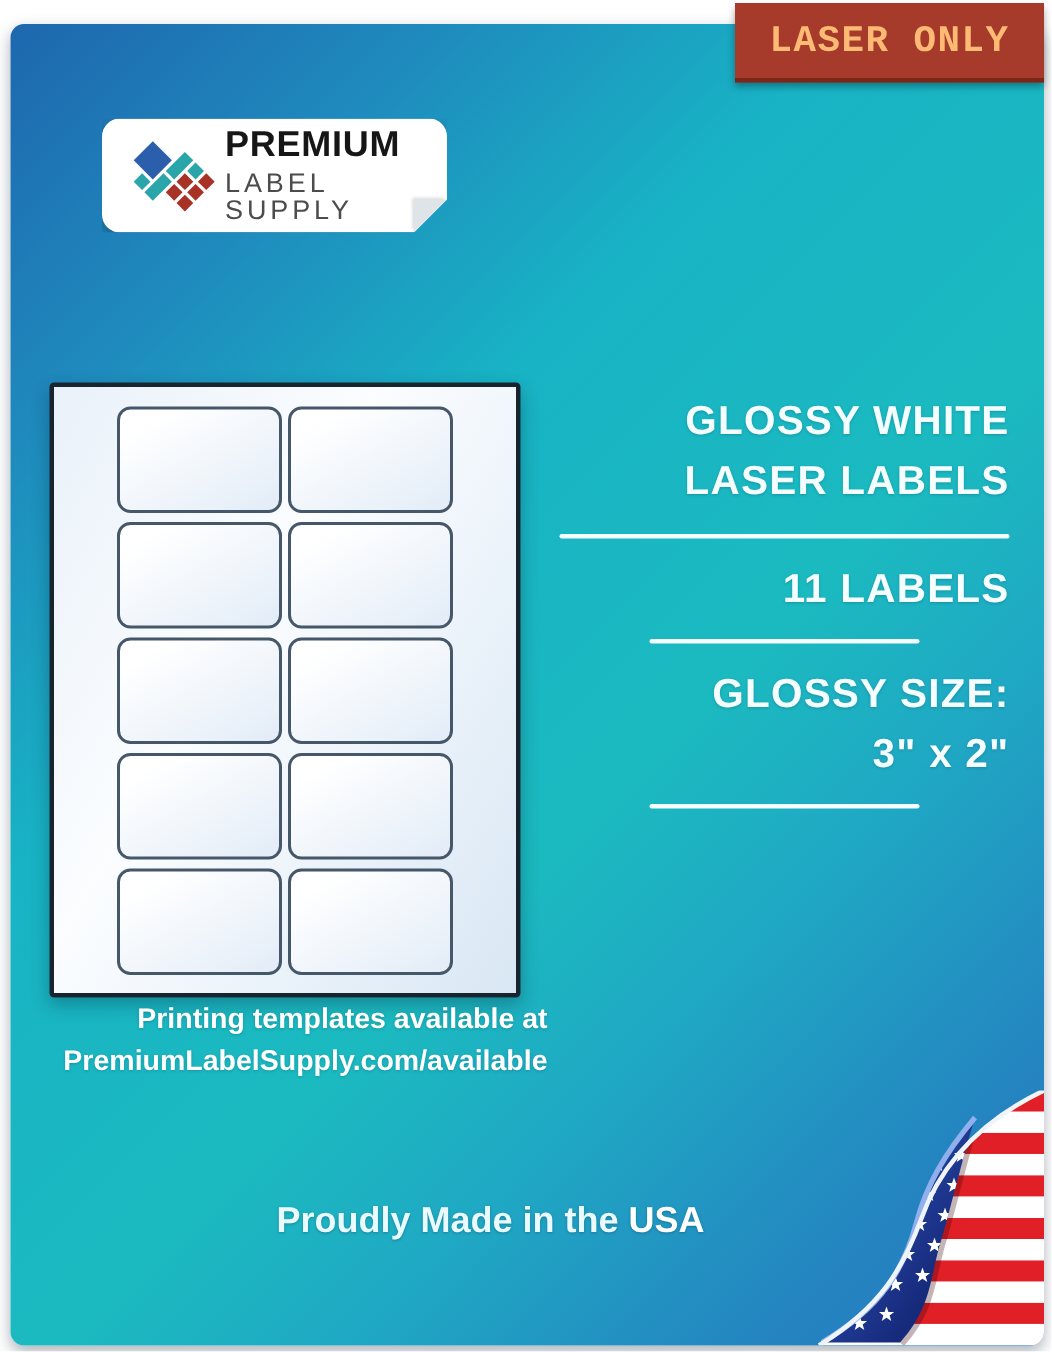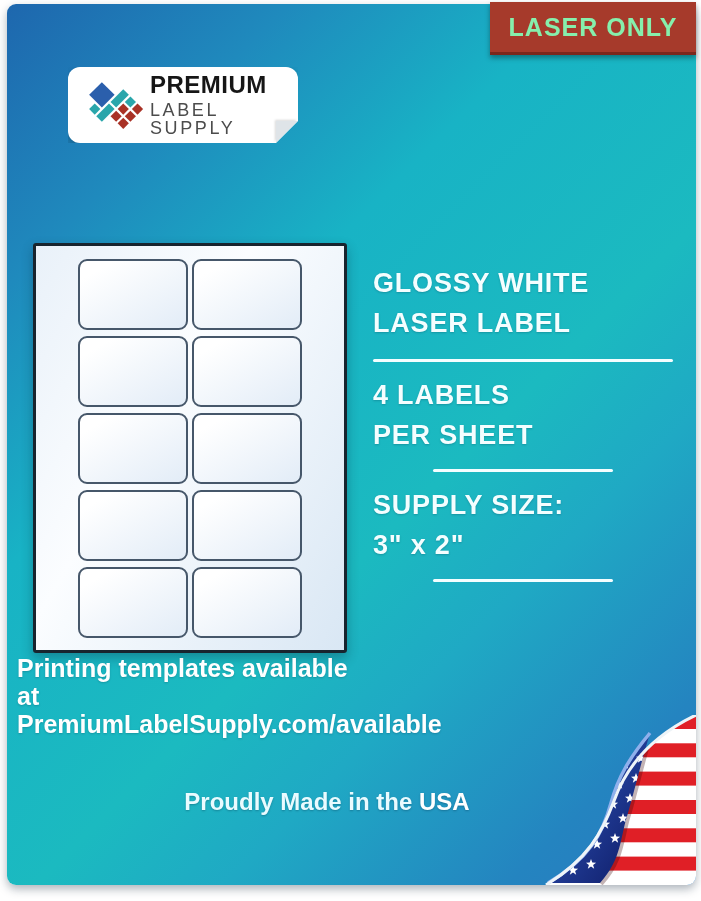--- a/index.html
+++ b/index.html
@@ -1,33 +1,33 @@
 <!DOCTYPE html>
 <html><head>
 <meta charset="utf-8">
 <style>
   html,body{margin:0;padding:0;background:#ffffff;}
   .canvas{
     position:relative;width:701px;height:901px;background:#ffffff;
     font-family:"Liberation Sans","DejaVu Sans",sans-serif;overflow:hidden;
   }
   .page{
-    position:absolute;left:7px;top:4px;width:689px;height:881px;
+    position:absolute;left:7px;top:16px;width:689px;height:881px;
     border-radius:9px;overflow:hidden;
     background:linear-gradient(135deg,#1e67ae 0%,#1f8abd 18%,#18b3c5 36%,#1bbac0 58%,#1fa9c4 70%,#2484c0 88%,#2a79c0 100%);
     box-shadow:0 4px 10px rgba(20,40,60,.35);
   }
   
   .badge{
     position:absolute;top:2px;right:5px;width:206px;height:50px;
     background:#a63a2b;border-bottom:3px solid #7c271c;
     display:flex;align-items:center;justify-content:center;
     box-shadow:0 3px 5px rgba(0,0,0,.35);
   }
-  .badge span{color:#86efac;font-size:25px;font-weight:800;letter-spacing:1px;}
+  .badge span{color:#fdba74;font-size:25px;font-weight:800;letter-spacing:1px;font-family:Liberation Mono, monospace;}
   
   .logo-card{
     position:absolute;left:61px;top:63px;width:230px;height:76px;
     background:#ffffff;border-radius:12px;
     box-shadow:0 5px 10px rgba(10,40,60,.35);
     clip-path:polygon(0 0,100% 0,100% calc(100% - 22px),calc(100% - 22px) 100%,0 100%);
     display:flex;align-items:center;
   }
   .logo-card .fold{
     position:absolute;right:0;bottom:0;width:0;height:0;
@@ -46,30 +46,29 @@
     box-shadow:0 5px 12px rgba(5,25,45,.3);
     display:grid;grid-template-columns:repeat(2,110px);grid-auto-rows:71px;
     column-gap:4px;row-gap:6px;justify-content:center;align-content:center;
   }
   .label-cell{
     box-sizing:border-box;border:2px solid #46576a;border-radius:9px;
     background:linear-gradient(150deg,#ffffff 15%,#e2ecf7 100%);
   }
   
   .note{
-    position:absolute;left:10px;top:650px;width:348px;text-align:left;
-    color:#ffffff;font-weight:700;font-size:25px;line-height:28px;
+    position:absolute;left:10px;top:650px;width:348px;text-align:right;
+    color:#ffffff;font-weight:700;font-size:19px;line-height:28px;
     text-shadow:0 1px 2px rgba(0,50,70,.25);
   }
   
   .specs{
-    position:absolute;left:366px;top:244px;width:300px;text-align:left;
+    position:absolute;left:366px;top:244px;width:300px;text-align:right;
     color:#f4feff;font-weight:800;
     text-shadow:0 1px 2px rgba(0,50,70,.25);
-    margin-top:15px;
   }
   .specs .big{font-size:27px;line-height:40px;letter-spacing:.8px;}
   .divider{height:3px;background:#f4feff;border-radius:2px;margin:0 auto;}
   .divider.wide{width:300px;margin-top:16px;}
   .divider.narrow{width:180px;margin-top:14px;}
   .specs .block{margin-top:13px;}
   
   .footer{
     position:absolute;left:0;top:784px;width:640px;text-align:center;
     color:#e9fbff;font-size:24px;font-weight:600;
@@ -121,30 +120,29 @@
       </div>
 
     <div class="note">
       <div>Printing templates available at</div>
       <div>PremiumLabelSupply.com/available</div>
     </div>
 
     <div class="specs">
       <div class="big">
         <div>GLOSSY WHITE</div>
-        <div>LASER LABEL</div>
+        <div>LASER LABELS</div>
       </div>
       <div class="divider wide"></div>
       <div class="big block">
-        <div>4 LABELS</div>
-        <div>PER SHEET</div>
+        <div>11 LABELS</div>
       </div>
       <div class="divider narrow"></div>
       <div class="big block">
-        <div>SUPPLY SIZE:</div>
+        <div>GLOSSY SIZE:</div>
         <div>3" x 2"</div>
       </div>
       <div class="divider narrow"></div>
     </div>
 
     <div class="footer">
       <span>Proudly Made in the </span><b>USA</b>
     </div>
 
     <svg class="flag" viewBox="0 0 162 170" aria-hidden="true">

